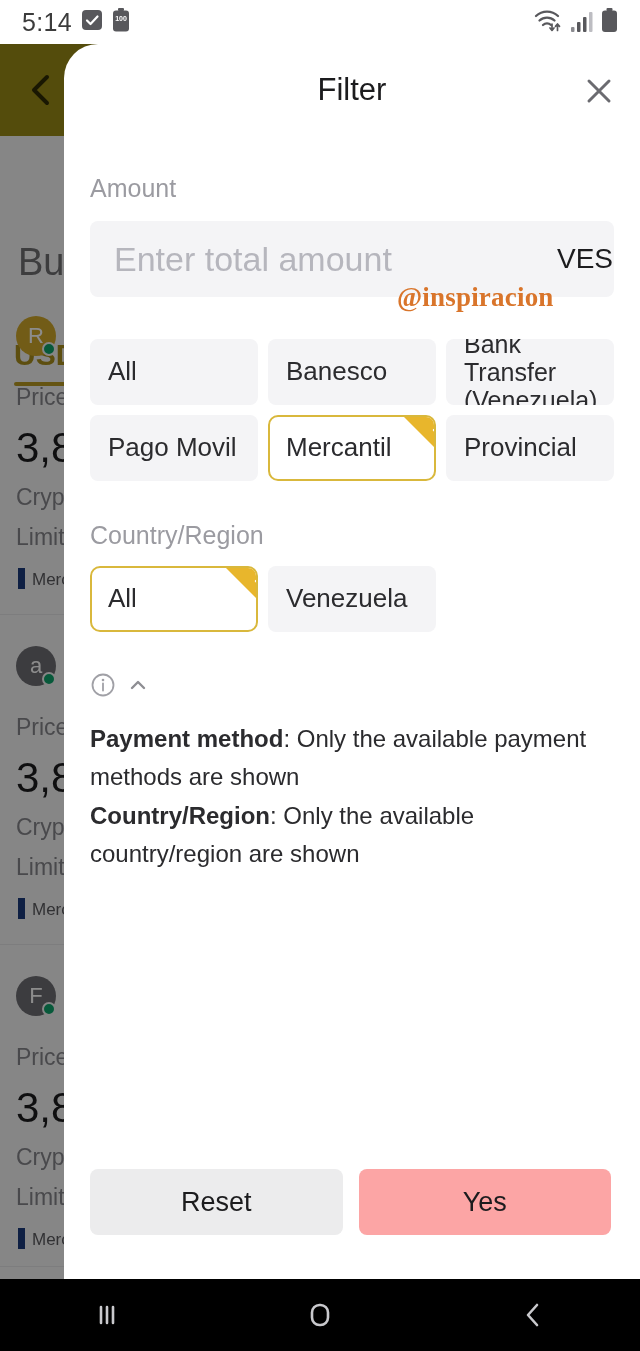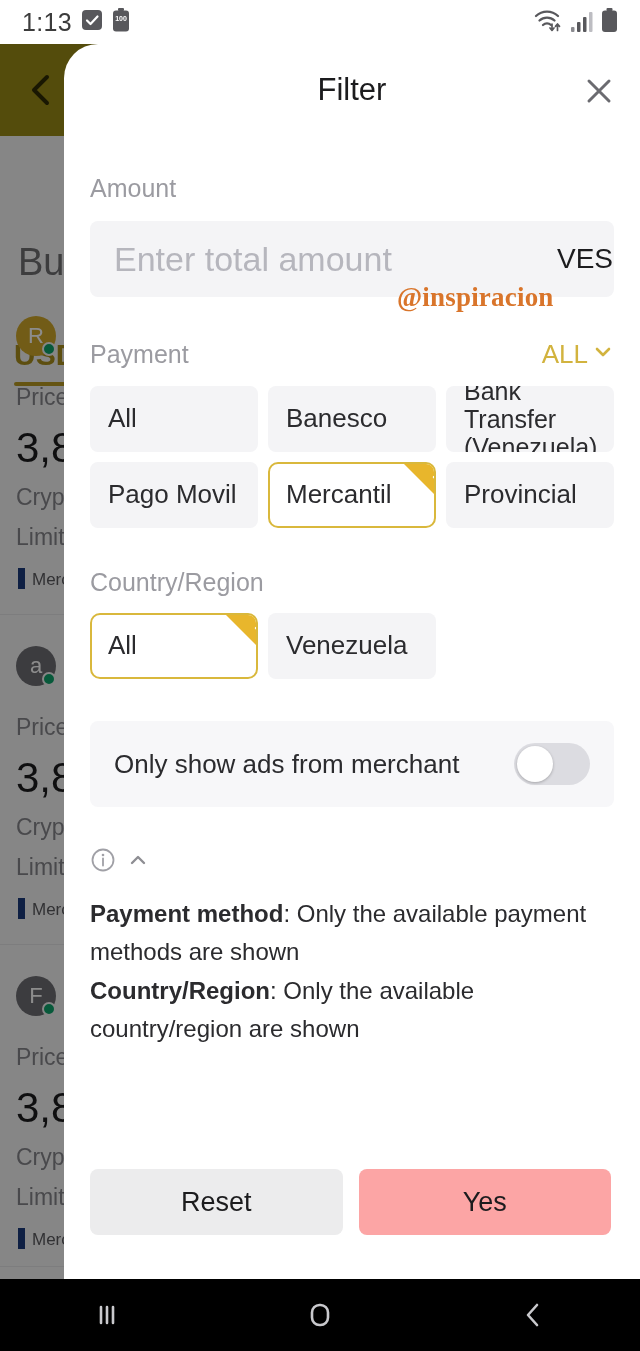--- a/index.html
+++ b/index.html
@@ -289,31 +289,20 @@
 
       <div id="amount-block">
         <div class="section-label">Amount</div>
         <div id="amount-field">
           <input id="amount-input" type="text" placeholder="Enter total amount" style="">
           <span id="amount-cur">VES</span>
         </div>
       </div>
 
       <div id="payment-block">
-        <div class="label-row">
-          <span class="section-label">Payment</span>
-          <span class="all-select">
-            <span>ALL</span>
-            <span>
-              <svg width="22" height="22" viewBox="0 0 22 22">
-                  <path d="M5 8 L11 14 L17 8" stroke="#d2b33e" stroke-width="2.6" fill="none" stroke-linecap="round" stroke-linejoin="round"></path>
-                </svg>
-            </span>
-          </span>
-        </div>
         <div class="chip-grid" id="payment-chips">
           <div class="chip">
             <span>All</span>
           </div>
           <div class="chip">
             <span>Banesco</span>
           </div>
           <div class="chip two-line">
             <span>Bank Transfer (Venezuela)</span>
           </div>
@@ -345,26 +334,20 @@
                 </svg>
             </span>
           </div>
           <div class="chip">
             <span>Venezuela</span>
           </div>
           <div style="visibility:hidden"></div>
         </div>
       </div>
 
-      <div id="merchant-row">
-        <span id="merchant-label">Only show ads from merchant</span>
-        <span class="switch">
-          <span class="knob"></span>
-        </span>
-      </div>
 
       <div id="desc-block">
         <div id="desc-head">
           <span>
             <svg width="26" height="26" viewBox="0 0 26 26">
                 <circle cx="13" cy="13" r="10.5" stroke="#a0a0a6" stroke-width="1.8" fill="none"></circle>
                 <circle cx="13" cy="8" r="1.3" fill="#a0a0a6"></circle>
                 <path d="M13 11.5 L13 18.5" stroke="#a0a0a6" stroke-width="1.8" stroke-linecap="round"></path>
               </svg>
           </span>
@@ -389,21 +372,21 @@
     <div id="sheet-footer">
       <button class="btn" id="btn-reset">Reset</button>
       <button class="btn" id="btn-yes">Yes</button>
     </div>
   </div>
 
   <div class="chip-highlight" id="mercantil-highlight" style="left: 251px; top: 445px; width: 202px; height: 100px;"></div>
 
   <div id="statusbar">
     <div class="sb-left">
-      <span class="sb-time">1:13</span>
+      <span class="sb-time">5:14</span>
       <span class="sb-ico">
         <svg width="22" height="22" viewBox="0 0 22 22">
             <rect x="1" y="1" width="20" height="20" rx="4" fill="#58585c"></rect>
             <path d="M6 11.5 L9.5 15 L16.5 7.5" stroke="#fff" stroke-width="2.2" fill="none" stroke-linecap="round" stroke-linejoin="round"></path>
           </svg>
       </span>
       <span class="sb-ico">
         <svg width="18" height="24" viewBox="0 0 18 24">
             <rect x="6" y="0" width="6" height="3" rx="1" fill="#58585c"></rect>
             <rect x="1" y="2.5" width="16" height="21" rx="3" fill="#58585c"></rect>

